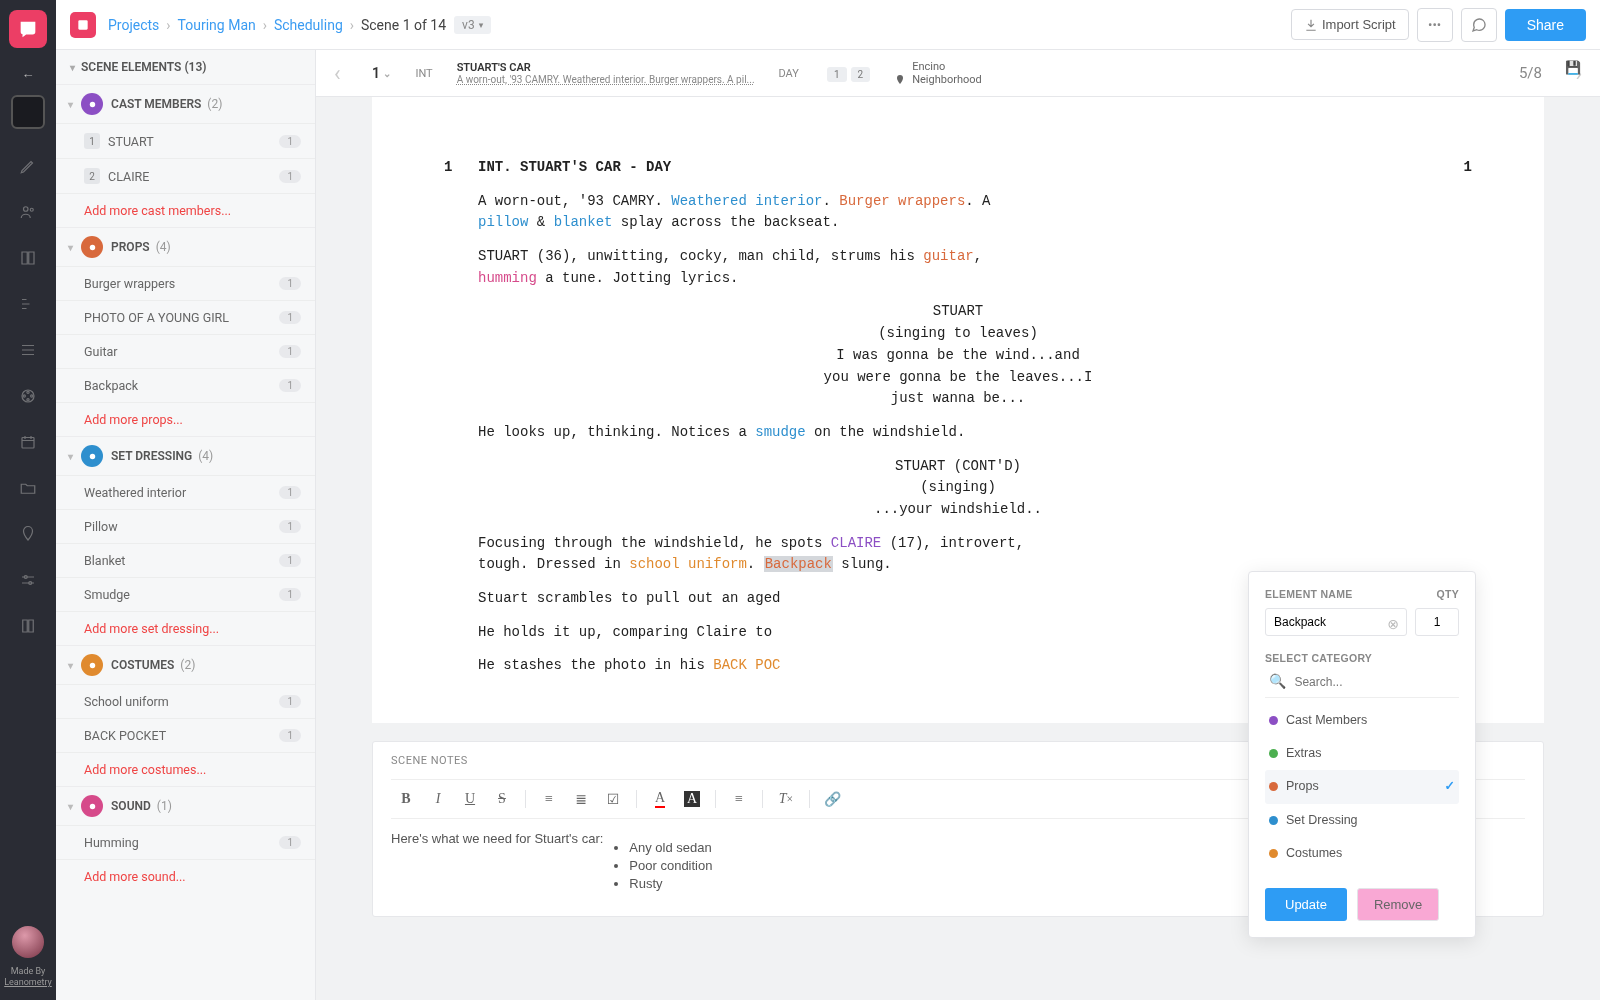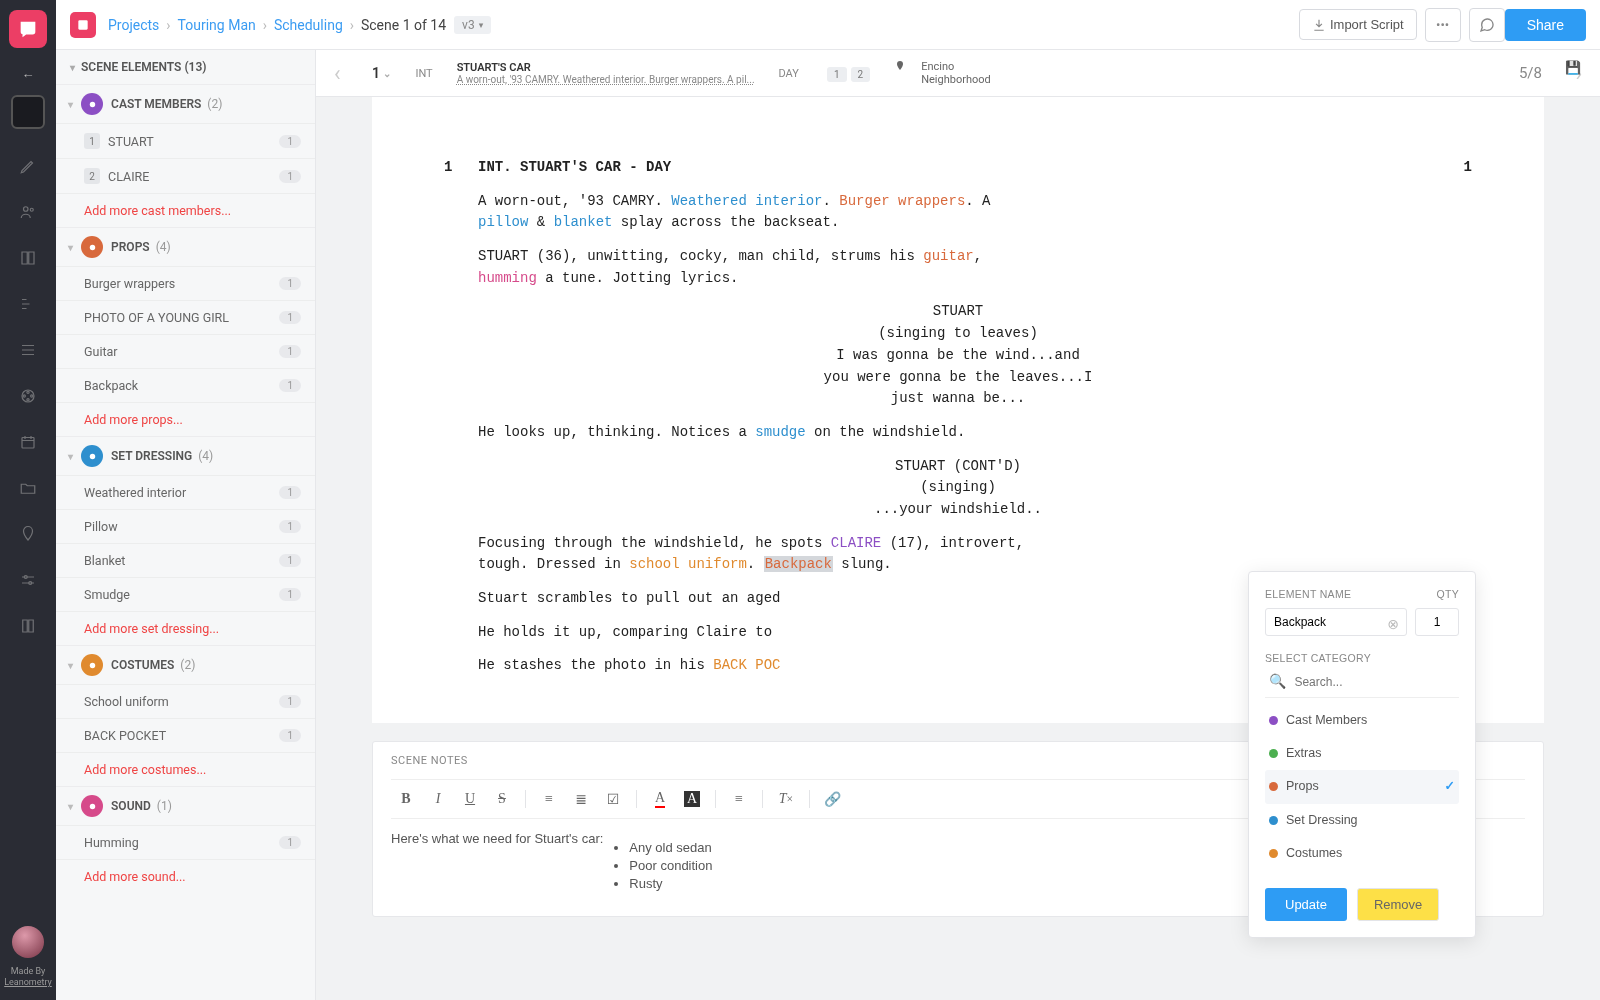--- a/index.html
+++ b/index.html
@@ -18,21 +18,21 @@
 .content{flex:1;display:flex;flex-direction:column;background:#fff}
 .topbar{height:50px;border-bottom:1px solid #e6e7ea;display:flex;align-items:center;padding:0 14px}
 .topbar .brand{width:26px;height:26px;border-radius:5px;background:#ec3e65;display:flex;align-items:center;justify-content:center;margin-right:12px}
 .topbar .brand svg{width:14px;height:14px;fill:#fff}
 .crumbs{display:flex;align-items:center;color:#3b9cf2;font-size:14px}
 .crumbs .sep{color:#bbb;margin:0 7px}
 .crumbs .cur{color:#444}
 .ver{background:#eef0f3;border-radius:3px;padding:2px 8px;font-size:12px;color:#888;margin-left:8px;display:flex;align-items:center;gap:4px}
 .topbar .grow{flex:1}
 .btn-o{border:1px solid #d8dadf;background:#fff;border-radius:4px;padding:7px 12px;font-size:13px;color:#555;cursor:pointer;display:flex;align-items:center;gap:4px;margin-left:8px}
-.btn-p{background:#2e9cf4;color:#fff;border:none;border-radius:4px;padding:8px 22px;font-size:14px;cursor:pointer;margin-left:0}
+.btn-p{background:#2e9cf4;color:#fff;border:none;border-radius:4px;padding:8px 22px;font-size:14px;cursor:pointer;margin-left:8px}
 .iconbtn{border:1px solid #d8dadf;background:#fff;border-radius:4px;width:36px;height:34px;display:flex;align-items:center;justify-content:center;cursor:pointer;margin-left:8px;color:#888}
 .body{flex:1;display:flex;overflow:hidden}
 .side{width:260px;background:#f6f7f8;border-right:1px solid #e6e7ea;overflow-y:auto;font-size:12.5px}
 .side .hdr{padding:10px 14px;font-weight:600;font-size:12px;color:#555;display:flex;align-items:center;gap:6px}
 .grp-h{padding:8px 12px;display:flex;align-items:center;gap:8px;font-weight:600;font-size:12px;color:#555;border-top:1px solid #ececee}
 .grp-h .chev{color:#bbb;font-size:10px}
 .grp-h .badge{width:22px;height:22px;border-radius:50%;display:flex;align-items:center;justify-content:center}
 .grp-h .badge svg{width:13px;height:13px;fill:#fff}
 .li{padding:9px 14px 9px 28px;display:flex;align-items:center;gap:8px;border-top:1px solid #eceded;color:#666}
 .li .n{width:16px;height:16px;border-radius:3px;background:#e4e6e9;font-size:10px;display:flex;align-items:center;justify-content:center;color:#777}
@@ -41,54 +41,54 @@
 .main{flex:1;background:#f1f2f3;overflow-y:auto;position:relative}
 .strip{background:#fff;margin:0;border-bottom:1px solid #e6e7ea;padding:10px 56px;display:flex;align-items:center;gap:24px;position:relative}
 .strip .nav{position:absolute;top:50%;transform:translateY(-50%);color:#ccc;cursor:pointer;font-size:22px}
 .strip .nav.l{left:18px}.strip .nav.r{right:18px}
 .strip .idx{font-weight:600;font-size:14px;display:flex;align-items:center;gap:3px}
 .strip .tag{font-size:11px;color:#888}
 .strip .slug{font-size:11px}
 .strip .slug .t{font-weight:600}
 .strip .slug .d{color:#888;text-decoration:underline dotted;font-size:10px}
 .chip{background:#eceef1;border-radius:3px;padding:2px 7px;font-size:10px;color:#777;margin-left:4px}
-.loc{display:flex;align-items:flex-start;gap:15px;font-size:11px;color:#666}
+.loc{display:flex;align-items:flex-end;gap:6px;font-size:11px;color:#666}
 .strip .len{font-size:15px;color:#888;margin-left:auto;margin-right:2px}
 .page{background:#fff;margin:0 56px;padding:60px 68px 46px;font-family:"Courier New",monospace;font-size:14px;line-height:1.55;color:#222;min-height:520px;position:relative}
 .page .num-l{position:absolute;left:72px;top:60px;font-weight:bold}
 .page .num-r{position:absolute;right:72px;top:60px;font-weight:bold}
 .page .slugline{font-weight:bold;margin-left:38px}
 .page .act{margin:12px 0 0 38px;max-width:560px}
 .page .char{text-align:center;margin-top:12px}
 .page .par{text-align:center;margin:0}
 .page .dlg{text-align:center;margin:0}
 .c-cast{color:#8c4fc4}.c-set{color:#2e8fce}.c-cost{color:#e08a2e}.c-prop{color:#d8693c}.c-snd{color:#d64a8a}
 .hl{background:#d4d7db;padding:0 1px}
 .notes{background:#fff;margin:18px 56px 30px;border:1px solid #e6e7ea;border-radius:3px;padding:12px 18px 22px}
 .notes .t{font-size:11px;color:#888;letter-spacing:.5px;margin-bottom:12px}
 .tb{display:flex;align-items:center;gap:2px;border-top:1px solid #eee;border-bottom:1px solid #eee;padding:6px 0;margin-bottom:12px}
 .tb .b{width:30px;height:26px;display:flex;align-items:center;justify-content:center;cursor:pointer;color:#666;font-family:Georgia,serif;font-size:14px}
 .tb .div{width:1px;height:18px;background:#e3e4e7;margin:0 6px}
 .notes .body{font-size:13px;color:#555;font-family:-apple-system,sans-serif}
 .notes ul{margin:6px 0 0 26px}
 .notes li{margin:3px 0}
 .pop{position:absolute;right:68px;top:474px;width:228px;background:#fff;border:1px solid #e3e4e8;border-radius:4px;box-shadow:0 4px 20px rgba(0,0,0,.1);padding:14px 16px 16px;font-family:-apple-system,sans-serif;z-index:20}
-.pop .lbl{font-size:10.5px;color:#888;font-weight:400;letter-spacing:.3px}
+.pop .lbl{font-size:10.5px;color:#888;font-weight:700;letter-spacing:.3px}
 .pop .row{display:flex;gap:8px;margin-top:6px;margin-bottom:14px}
 .pop input{border:1px solid #e3e4e8;border-radius:3px;padding:6px 8px;font-size:12px;width:100%}
 .pop .qty{width:44px;text-align:center}
 .pop .srch{display:flex;align-items:center;border-bottom:1px solid #eee;padding:4px 0;margin-bottom:6px}
 .pop .srch input{border:none;padding:4px;outline:none}
 .pop .cat{display:flex;align-items:center;gap:8px;padding:7px 4px;font-size:12.5px;color:#555;cursor:pointer;border-radius:3px}
 .pop .cat.sel{background:#f4f6f9}
 .pop .dot{width:9px;height:9px;border-radius:50%}
 .pop .chk{margin-left:auto;color:#2e9cf4;font-weight:bold}
 .pop .acts{display:flex;gap:10px;margin-top:18px}
 .pop .upd{background:#2e9cf4;color:#fff;border:none;border-radius:3px;padding:8px 20px;font-size:13px;cursor:pointer}
-.pop .rem{background:#fde047;border:1px solid #e3e4e8;border-radius:3px;padding:8px 16px;font-size:13px;cursor:pointer;color:#666}
+.pop .rem{background:#f9a8d4;border:1px solid #e3e4e8;border-radius:3px;padding:8px 16px;font-size:13px;cursor:pointer;color:#666}
 .saveic{position:absolute;right:18px;top:10px;color:#9aa;cursor:pointer}
 </style>
 </head>
 <body>
 
 <div class="app">
   <div class="rail">
     <div class="logo">
         <svg viewBox="0 0 24 24">
           <path d="M4 4h16v11a3 3 0 01-3 3H10l-4 3v-3H7a3 3 0 01-3-3V4z"></path>

